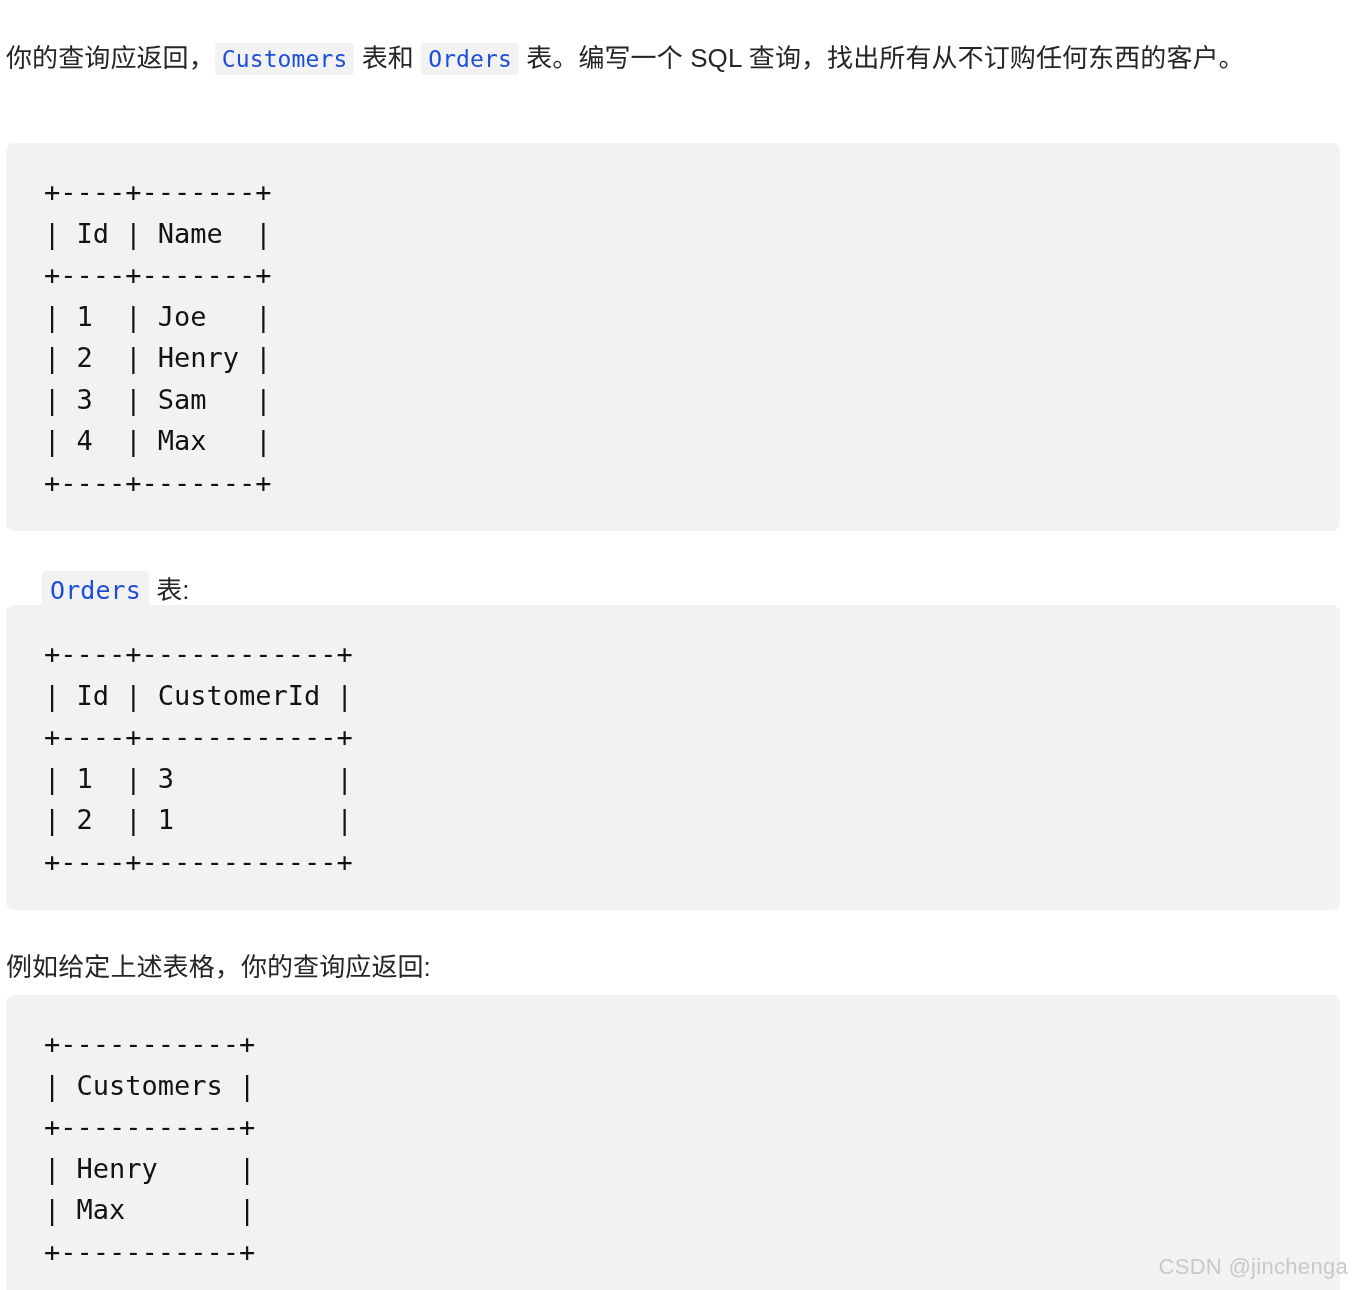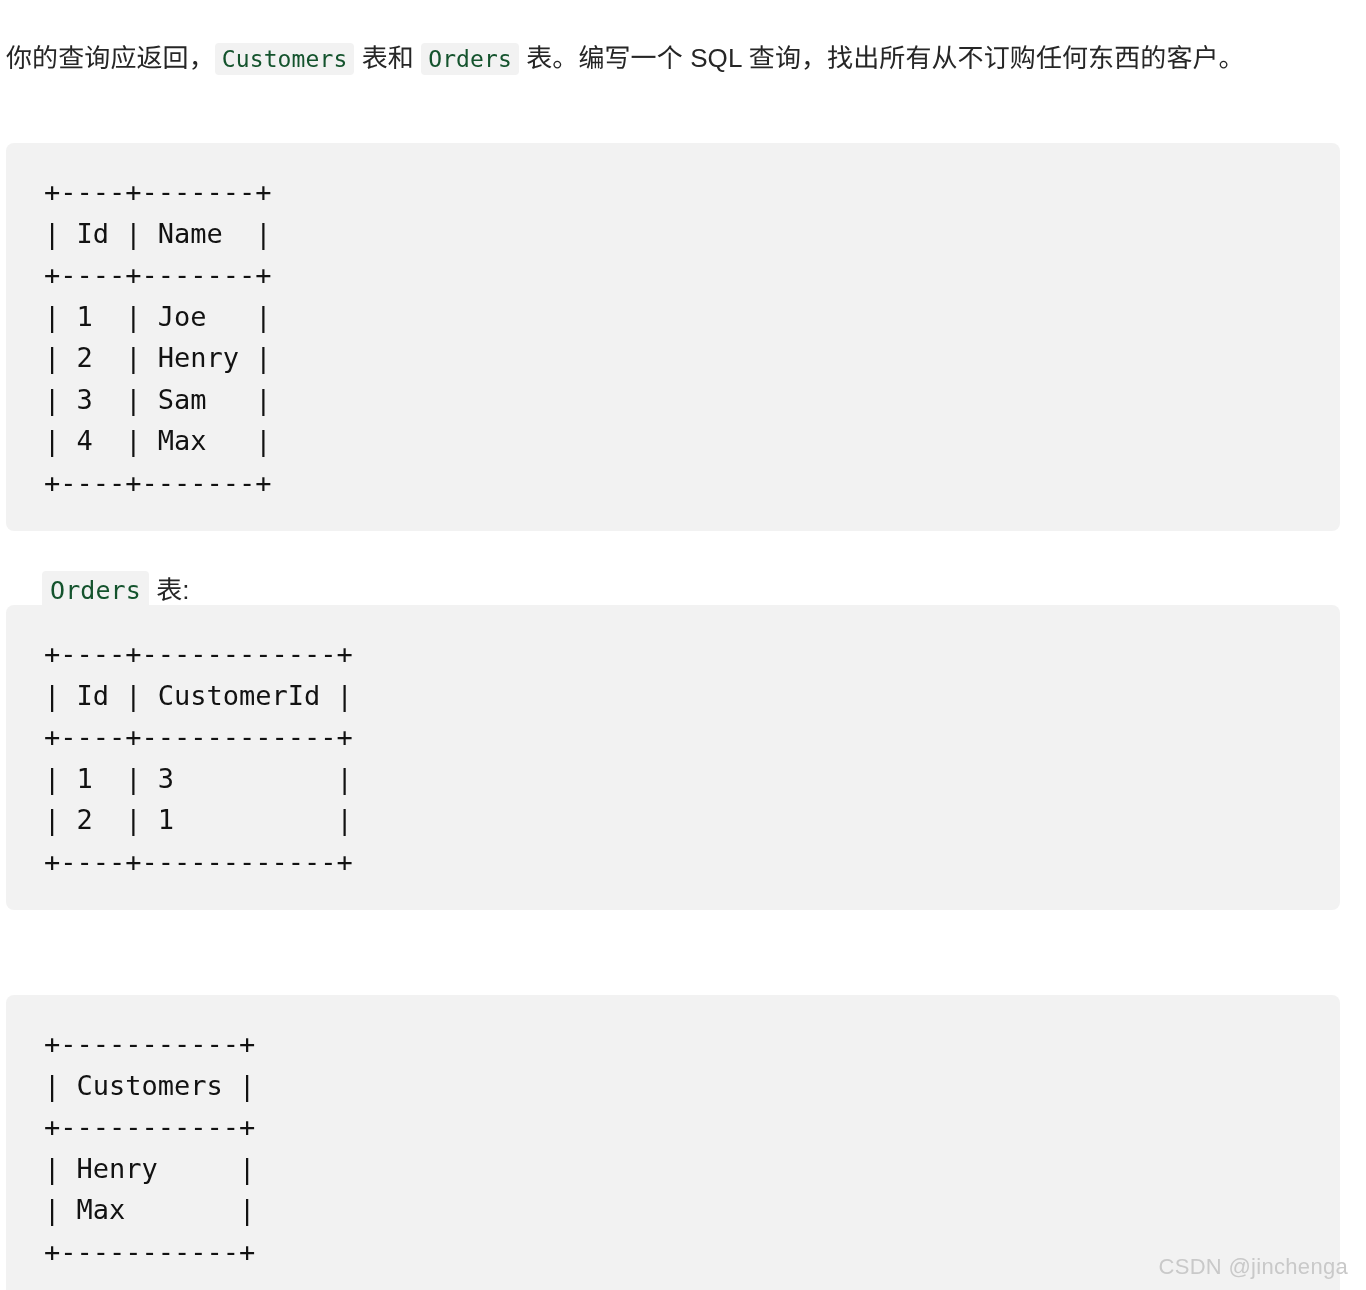--- a/index.html
+++ b/index.html
@@ -55,21 +55,21 @@
     position: absolute;
     left: 6px;
     top: 923px;
   }
 
   
   code.inline {
     font-family: "DejaVu Sans Mono", "Liberation Mono", monospace;
     font-size: 23px;
     background: #f2f2f2;
-    color: #14532d;
+    color: #1d4ed8;
     padding: 3px 7px;
     border-radius: 4px;
     white-space: pre;
     line-height: 1;
   }
 
   .p-label-customers code.inline,
   .p-label-orders code.inline {
     font-size: 25px;
     padding: 5px 8px;
@@ -137,20 +137,21 @@
 
   <div class="codeblock cb-orders">
     <pre>+----+------------+
 | Id | CustomerId |
 +----+------------+
 | 1  | 3          |
 | 2  | 1          |
 +----+------------+</pre>
   </div>
 
+  <p class="prose p-example">例如给定上述表格，你的查询应返回:</p>
 
   <div class="codeblock cb-result">
     <pre>+-----------+
 | Customers |
 +-----------+
 | Henry     |
 | Max       |
 +-----------+</pre>
   </div>
 

